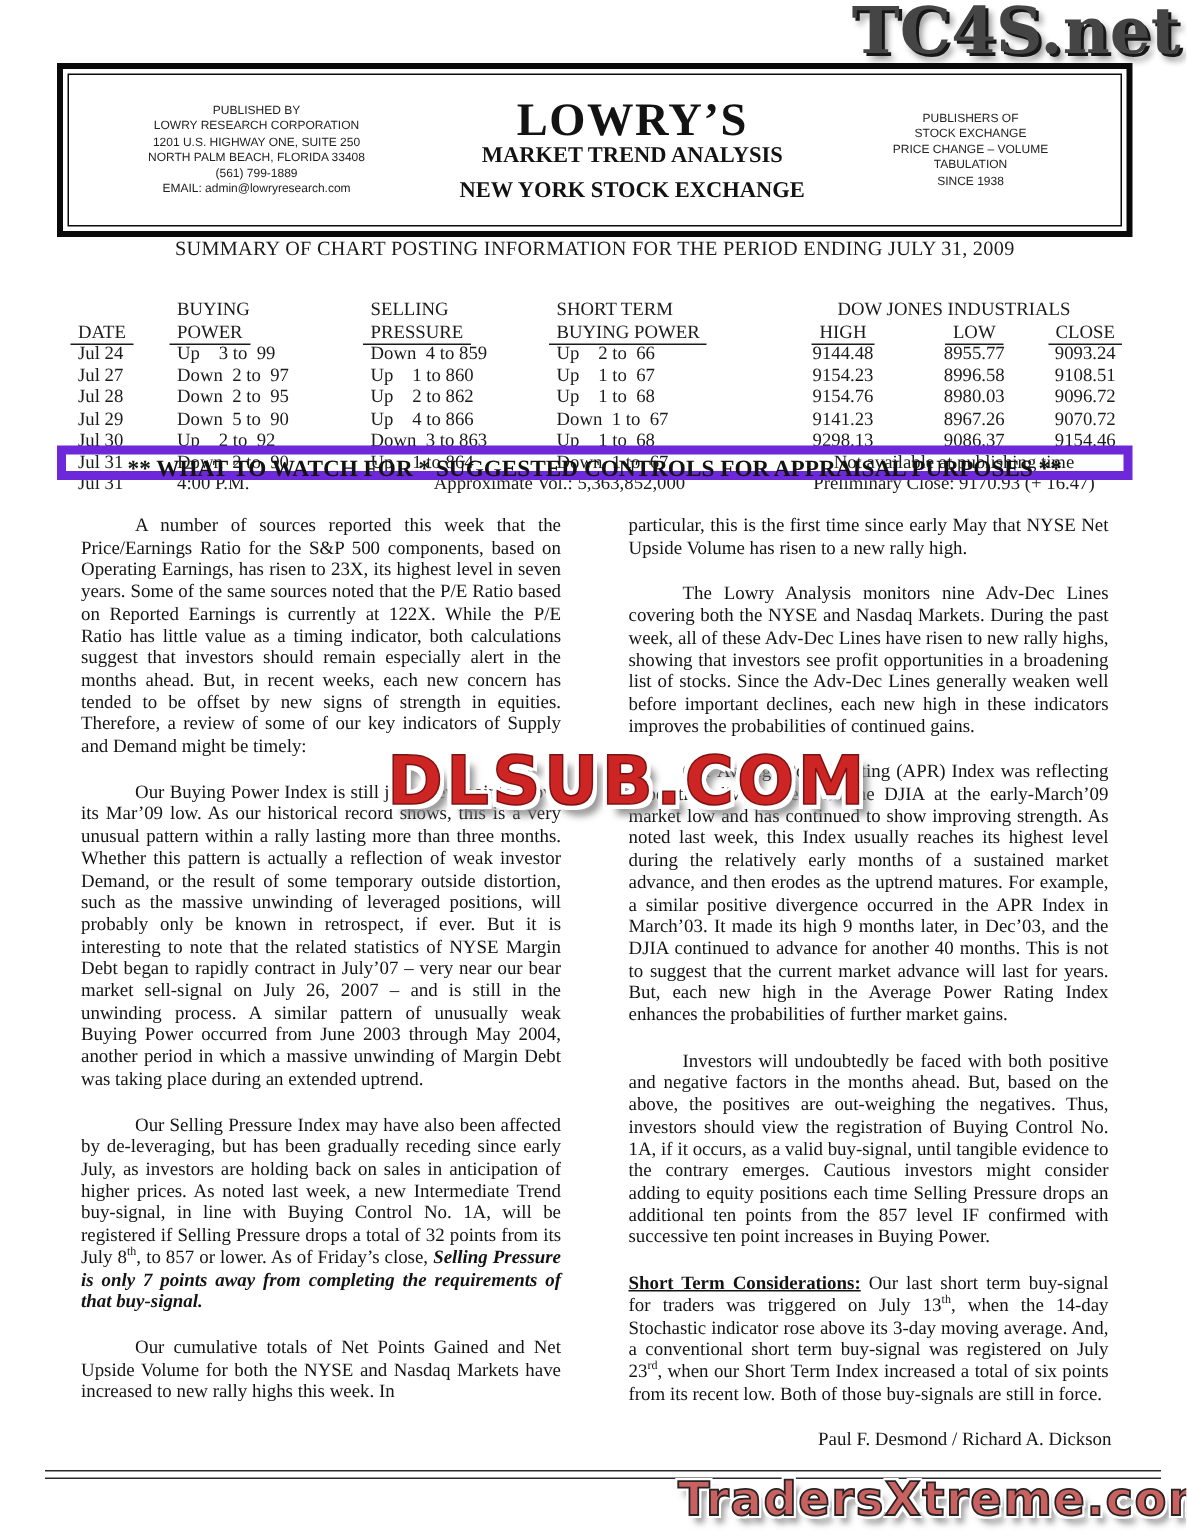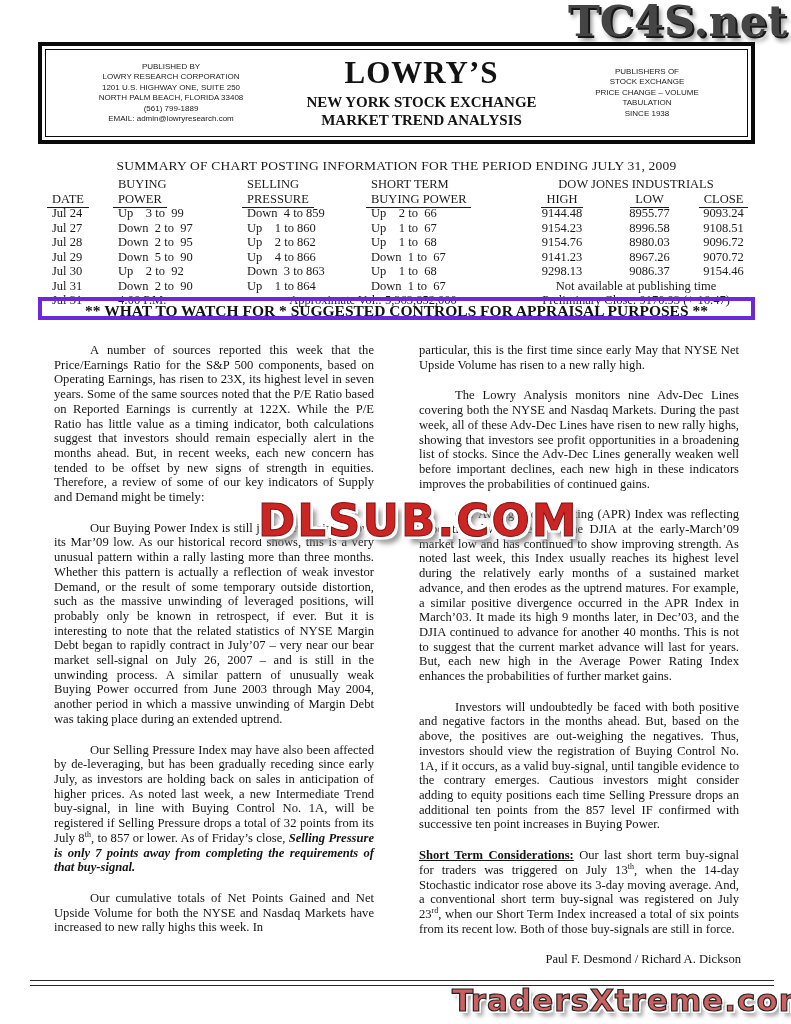--- a/index.html
+++ b/index.html
@@ -16,53 +16,53 @@
     text-shadow:-3px -3px 0 #fff,3px -3px 0 #fff,-3px 3px 0 #fff,3px 3px 0 #fff,
                 0 -3px 0 #fff,0 3px 0 #fff,-3px 0 0 #fff,3px 0 0 #fff,
                 6px 7px 5px rgba(130,130,130,.85);margin-top:12px;}
   .wm-traders{position:absolute;top:982px;left:452px;
     font-family:"DejaVu Sans",sans-serif;font-weight:800;font-size:31px;letter-spacing:1px;
     color:#c96161;-webkit-text-stroke:1.2px #242424;
     text-shadow:-2px -2px 0 #fff,2px -2px 0 #fff,-2px 2px 0 #fff,2px 2px 0 #fff,
                 4px 5px 4px rgba(140,140,140,.9);}
 
   
-  .masthead{position:absolute;top:42px;left:38px;width:717px;height:102px;
+  .masthead{position:absolute;top:42px;left:38px;width:717px;height:116px;
     border:4px solid #0a0a0a;background:#fff;box-sizing:border-box;padding:3px;}
   .mast-inner{border:1px solid #0a0a0a;height:100%;box-sizing:border-box;
     display:flex;align-items:center;}
   .mast-left{width:250px;text-align:center;font-family:"Liberation Sans",sans-serif;
     font-size:8px;line-height:10.5px;color:#222;}
   .mast-center{flex:1;text-align:center;}
   .mast-title{font-family:"Liberation Serif",serif;font-weight:bold;font-size:31px;
     letter-spacing:1px;line-height:30px;}
   .mast-sub{font-family:"Liberation Serif",serif;font-weight:bold;font-size:15px;line-height:18px;}
   .mast-sub.first{margin-top:5px;}
   .mast-right{width:200px;text-align:center;font-family:"Liberation Sans",sans-serif;
     font-size:8px;line-height:10.5px;color:#222;}
 
   
   .summary{position:absolute;top:158px;left:38px;width:717px;
     font-family:Liberation Serif, serif;color:#1b1b1b;}
   .sum-title{text-align:center;font-size:13.5px;letter-spacing:.2px;margin-bottom:3px;}
   .tgrid{display:grid;grid-template-columns:66px 125px 130px 158px 90px 85px 63px;
     grid-auto-rows:14.5px;font-size:12.5px;line-height:14.5px;}
-  .tcell{white-space:pre;overflow:visible;}
+  .tcell{white-space:pre;overflow:visible;margin-top:22px;}
   .pad14{padding-left:14px;}
   .pad18{padding-left:18px;}
   .pad12{padding-left:12px;}
   .cen{text-align:center;white-space:nowrap;}
   .span2{grid-column:3 / span 2;}
   .span3{grid-column:5 / span 3;}
   .hdr-u{display:inline-block;border-bottom:1.7px solid #1a1a1a;padding:0 5px 1px;margin-left:-5px;}
   .cen .hdr-u{margin-left:0;}
 
   
   .banner{position:absolute;top:297px;left:38px;width:717px;height:23px;box-sizing:border-box;
-    border:4px solid #6d28d9;text-align:center;font-family:"Liberation Serif",serif;
+    border:6px solid #6d28d9;text-align:center;font-family:"Liberation Serif",serif;
     font-weight:bold;font-size:15.5px;line-height:20px;}
 
   
   .col{position:absolute;top:327px;width:352px;font-size:12.6px;line-height:14.7px;
     text-align:justify;color:#141414;}
   .col-left{left:38px;}
   .col-right{left:403px;}
   .p{margin:16px;}
   .p.gap{margin-top:14px;}
   .p.indent{text-indent:36px;}
@@ -87,22 +87,22 @@
       <div class="mast-left">
         <div>PUBLISHED BY</div>
         <div>LOWRY RESEARCH CORPORATION</div>
         <div>1201 U.S. HIGHWAY ONE, SUITE 250</div>
         <div>NORTH PALM BEACH, FLORIDA 33408</div>
         <div>(561) 799-1889</div>
         <div>EMAIL:  admin@lowryresearch.com</div>
       </div>
       <div class="mast-center">
         <div class="mast-title">LOWRY’S</div>
+        <div class="mast-sub">MARKET TREND ANALYSIS</div>
         <div class="mast-sub first">NEW YORK STOCK EXCHANGE</div>
-        <div class="mast-sub">MARKET TREND ANALYSIS</div>
       </div>
       <div class="mast-right">
         <div>PUBLISHERS OF</div>
         <div>STOCK EXCHANGE</div>
         <div>PRICE CHANGE – VOLUME</div>
         <div>TABULATION</div>
         <div>SINCE 1938</div>
       </div>
     </div>
   </div>

